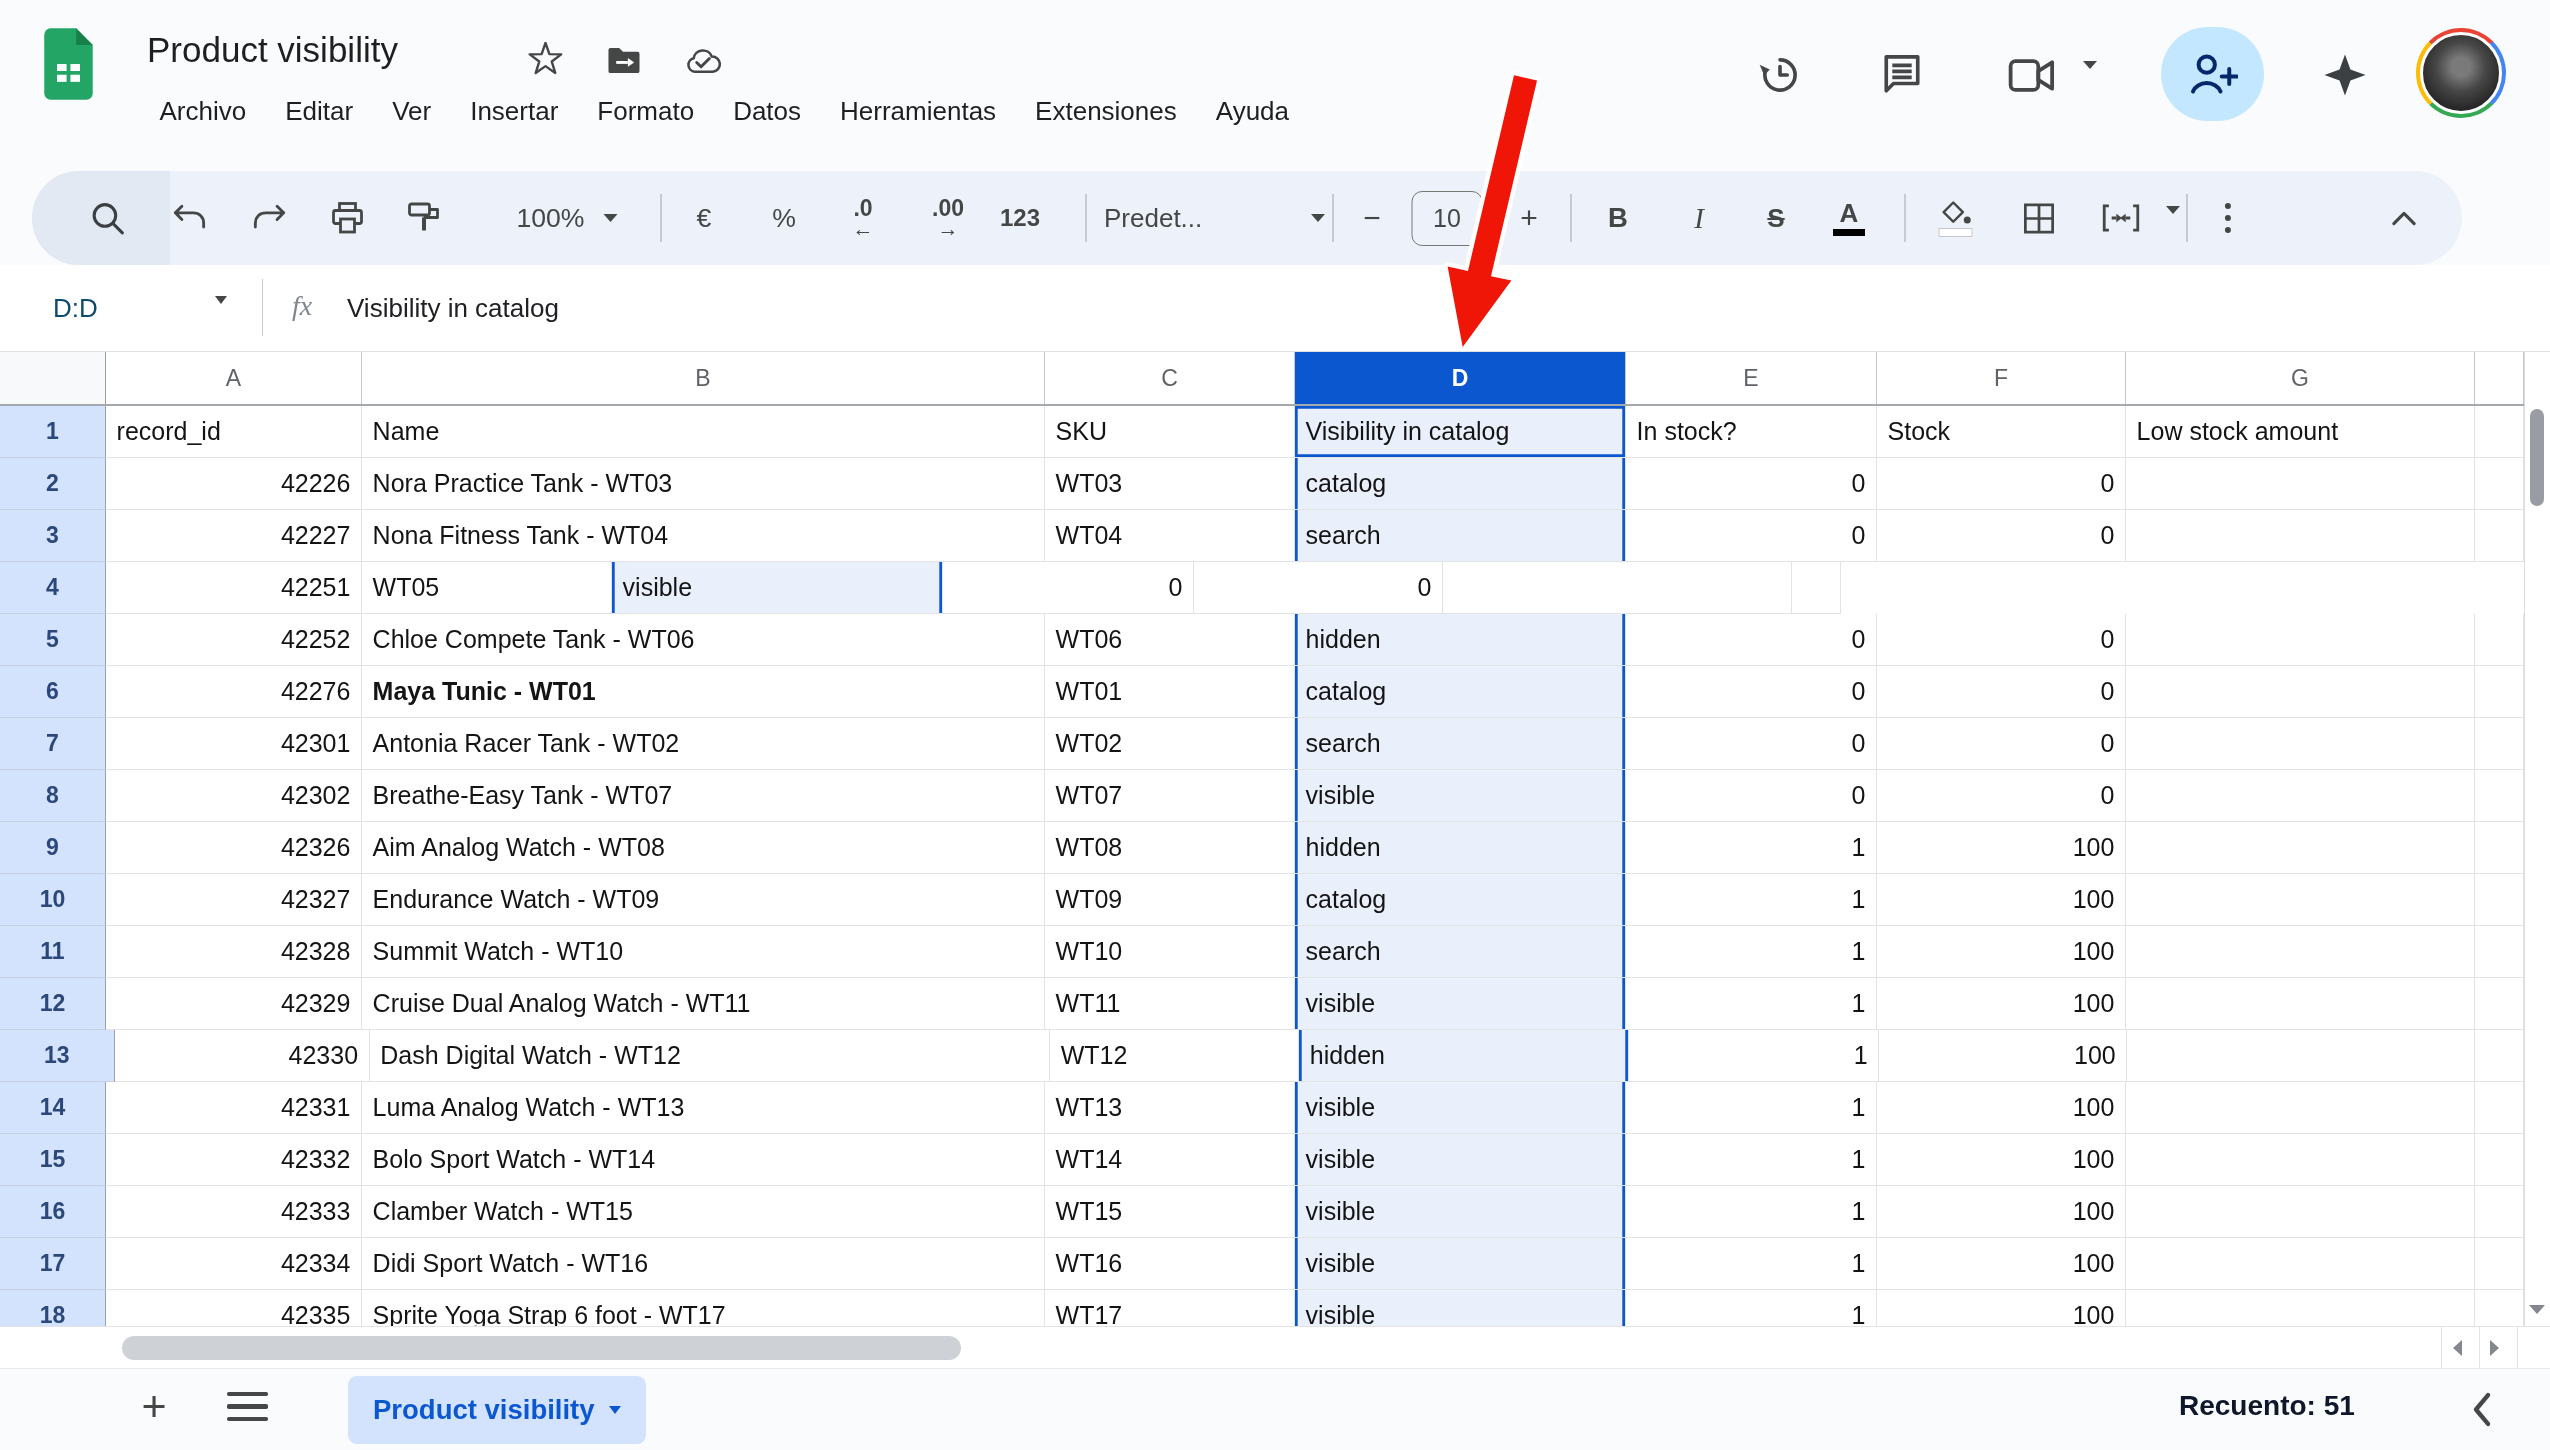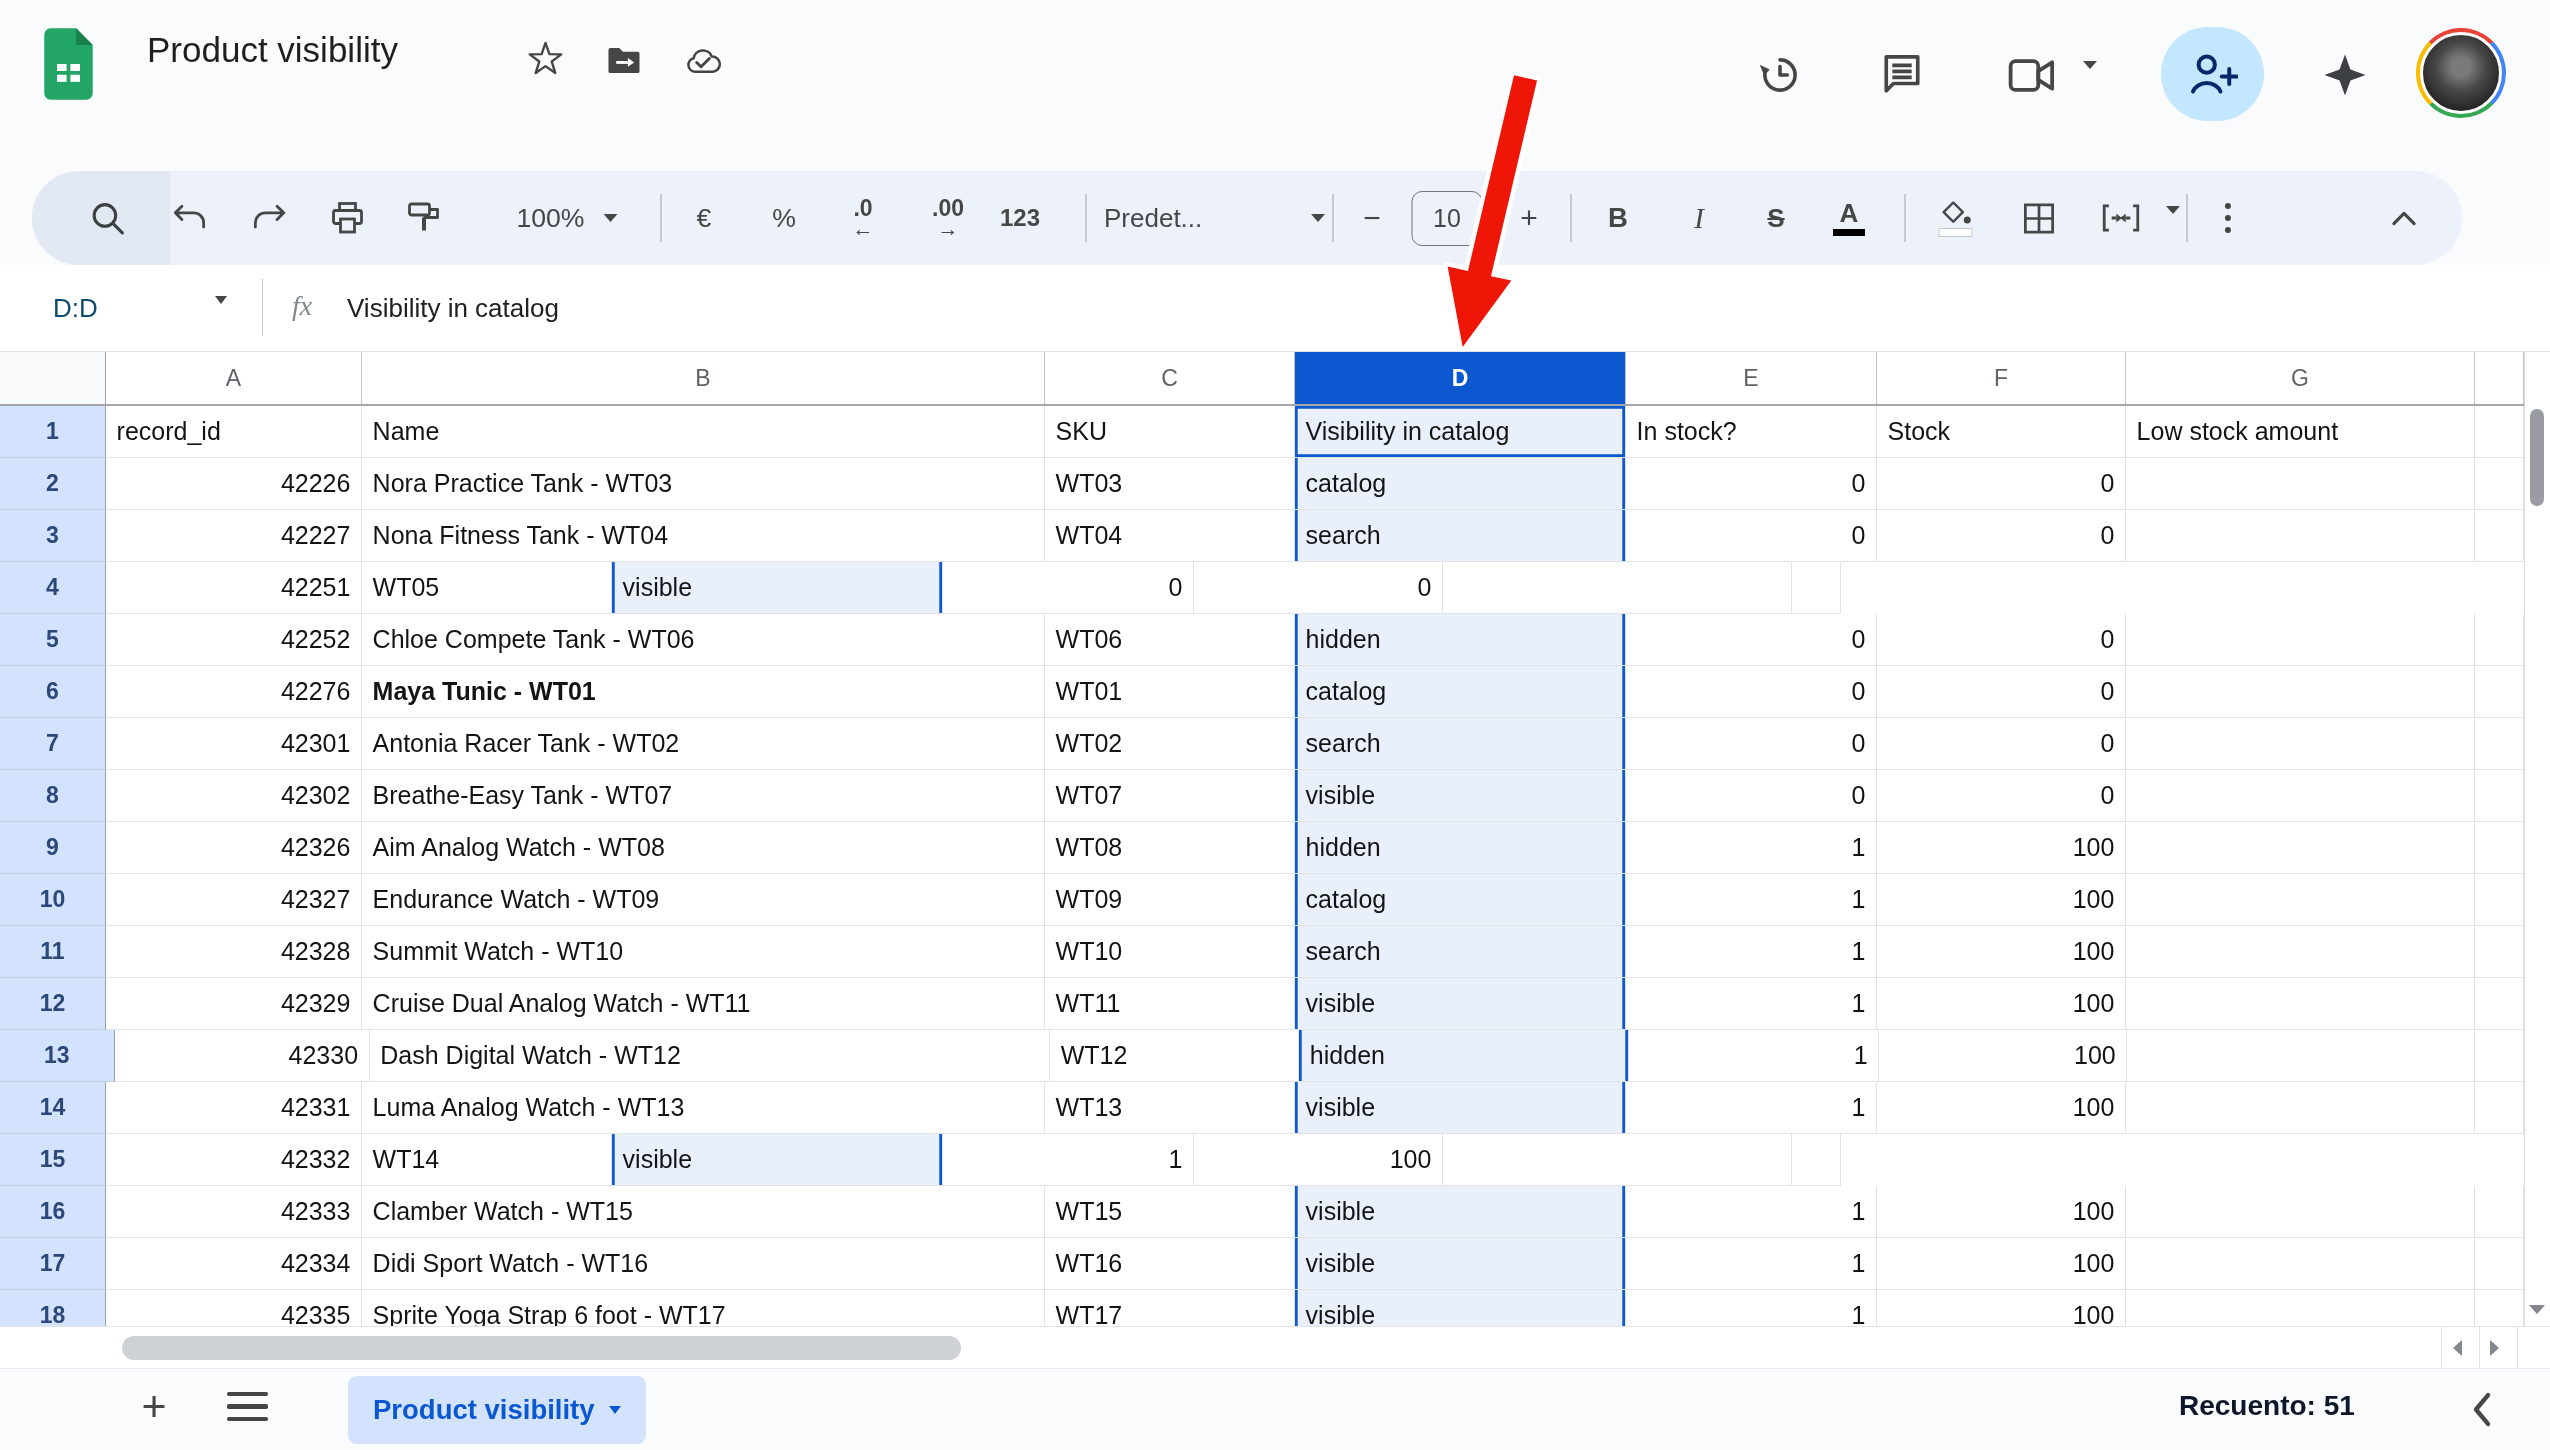--- a/index.html
+++ b/index.html
@@ -124,20 +124,31 @@
       <polygon points="23,14.5 29.5,19 23,23.5" fill="#fff"></polygon>
     </svg>
   </div>
   <div class="doc-icon" style="left:684px;">
     <svg class="icon" width="41" height="32" viewBox="0 0 40 32">
       <path d="M11 28 a7 7 0 0 1 -1 -13.8 a9.5 9 0 0 1 18.5 -1.7 a6.5 6.5 0 0 1 1 15.5 z" fill="none" stroke="#444746" stroke-width="2.6" stroke-linejoin="round"></path>
       <path d="M13 18.5 l4.5 4.5 L26 14.5" fill="none" stroke="#444746" stroke-width="3" stroke-linecap="round" stroke-linejoin="round"></path>
     </svg>
   </div>
 
+  <div class="menubar">
+      <span class="menu-item">Archivo</span>
+      <span class="menu-item">Editar</span>
+      <span class="menu-item">Ver</span>
+      <span class="menu-item">Insertar</span>
+      <span class="menu-item">Formato</span>
+      <span class="menu-item">Datos</span>
+      <span class="menu-item">Herramientas</span>
+      <span class="menu-item">Extensiones</span>
+      <span class="menu-item">Ayuda</span>
+    </div>
 
   <div class="top-icon" style="left:1755px;">
     <svg class="icon" width="46" height="46" viewBox="0 0 38 38">
       <path d="M19 6.5 a12.5 12.5 0 1 1 -12.2 9.7" fill="none" stroke="#444746" stroke-width="3" stroke-linecap="round"></path>
       <polygon points="2.2,10.5 10.5,14.5 6,19.5" fill="#444746"></polygon>
       <path d="M19 12 v7 h6" fill="none" stroke="#444746" stroke-width="3" stroke-linecap="round" stroke-linejoin="round"></path>
     </svg>
   </div>
   <div class="top-icon" style="left:1877px;">
     <svg class="icon" width="46" height="46" viewBox="0 0 38 38">
@@ -491,20 +502,21 @@
         <div class="cell" style="width: 250px;">WT13</div>
         <div class="cell selcol" style="width: 331px;">visible</div>
         <div class="cell right" style="width: 251px;">1</div>
         <div class="cell right" style="width: 249px;">100</div>
         <div class="cell" style="width: 349px;"></div>
         <div class="cell" style="width: 49px;"></div>
       </div>
       <div class="grow">
         <div class="gut" style="width: 106px;">15</div>
         <div class="cell right" style="width: 256px;">42332</div>
+        <div class="cell" style="width: 683px;">Bolo Sport Watch - WT14</div>
         <div class="cell" style="width: 250px;">WT14</div>
         <div class="cell selcol" style="width: 331px;">visible</div>
         <div class="cell right" style="width: 251px;">1</div>
         <div class="cell right" style="width: 249px;">100</div>
         <div class="cell" style="width: 349px;"></div>
         <div class="cell" style="width: 49px;"></div>
       </div>
       <div class="grow">
         <div class="gut" style="width: 106px;">16</div>
         <div class="cell right" style="width: 256px;">42333</div>

